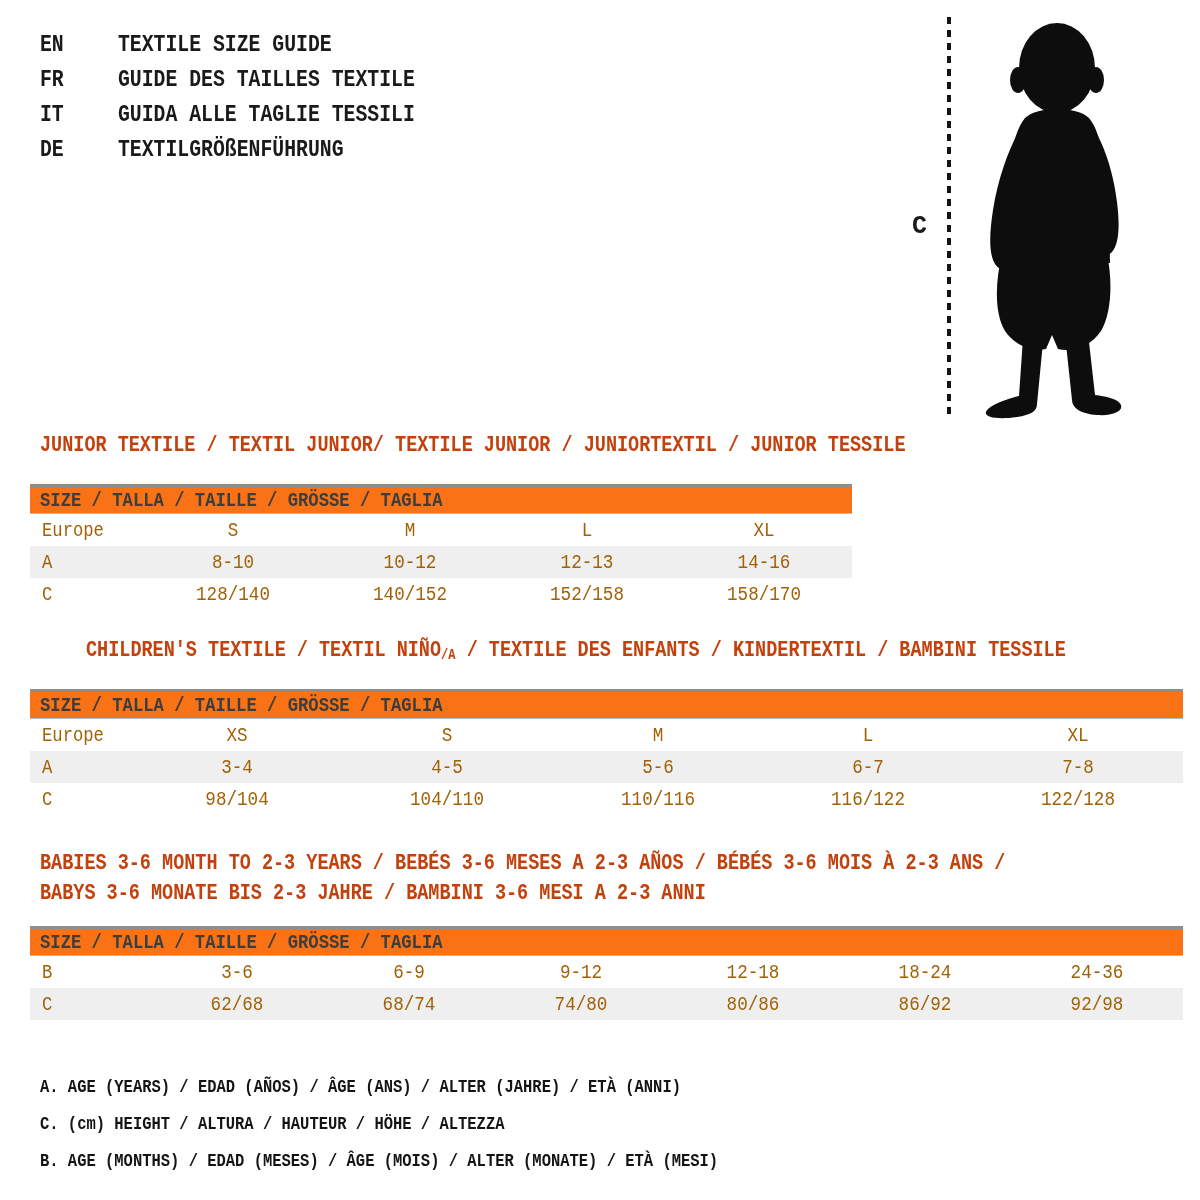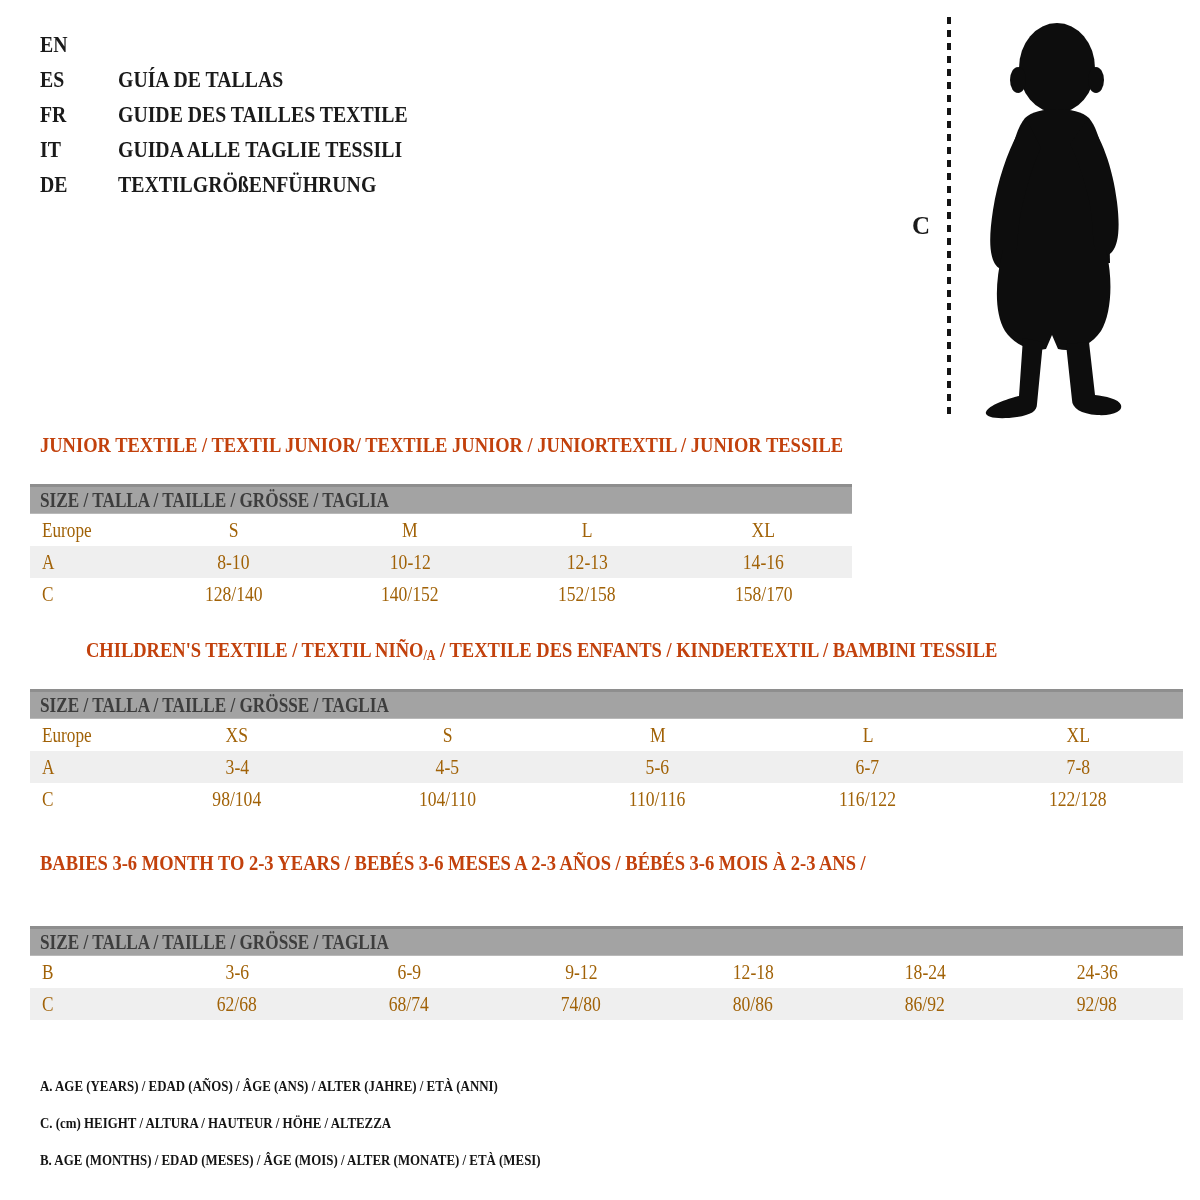--- a/index.html
+++ b/index.html
@@ -1,18 +1,18 @@
 <!DOCTYPE html>
 <html><head>
 <meta charset="utf-8">
 <style>
   html,body{margin:0;padding:0;background:#ffffff;}
   .page{
     position:relative;width:1200px;height:1200px;background:#ffffff;overflow:hidden;
-    font-family:Liberation Serif, serif;color:#1a1a1a;
+    font-family:Liberation Mono, monospace;color:#1a1a1a;
   }
   
   .cx{display:inline-block;transform:scaleX(0.86);transform-origin:0 50%;white-space:nowrap;}
   .cxc{display:inline-block;transform:scaleX(0.88);transform-origin:50% 50%;white-space:nowrap;}
 
   
   .langs{position:absolute;left:40px;top:27px;}
   .lang-row{display:flex;align-items:center;height:35px;}
   .lang-code{width:78px;font-weight:700;font-size:23px;}
   .lang-title{font-weight:700;font-size:23px;}
@@ -26,52 +26,49 @@
   .silhouette{position:absolute;left:973px;top:18px;}
 
   
   .sec-heading{position:absolute;left:40px;font-size:21.5px;font-weight:700;color:#c2410c;}
   .h-junior{top:433px;}
   .h-children{top:638px;margin-left:46px;}
   .h-babies1{top:851px;text-align:center;}
   .h-babies2{top:881px;}
   .subA{font-size:14px;position:relative;top:3px;font-weight:700;}
   .legend{position:absolute;left:40px;top:1068px;}
-  .legend-line{height:37px;display:flex;align-items:center;font-size:15px;font-weight:700;color:#141414;}
+  .legend-line{height:37px;display:flex;align-items:center;font-size:18px;font-weight:700;color:#141414;}
 
   
   .table{position:absolute;left:30px;}
   .t-junior{top:484px;width:822px;}
   .t-children{top:689px;width:1153px;}
   .t-babies{top:926px;width:1153px;}
   .size-bar{
-    height:26px;background:#a3a3a3;border-top:3px solid #8e8e8e;border-bottom:1px solid #b9b9b9;
+    height:26px;background:#f97316;border-top:3px solid #8e8e8e;border-bottom:1px solid #b9b9b9;
     display:flex;align-items:center;padding-left:10px;
     font-size:20px;font-weight:700;color:#3d3d3d;
   }
   .trow{display:flex;align-items:center;height:32px;font-size:20px;color:#a16207;}
   .trow.alt{background:#efefef;}
   .cell{flex:1;text-align:center;}
   .cell.label{flex:0 0 auto;box-sizing:border-box;text-align:left;padding-left:12px;}
   .t-junior .cell.label{width:115px;}
   .t-children .cell.label{width:102px;}
   .t-babies .cell.label{width:121px;}
 </style>
 </head>
 <body>
 
 <div class="page">
 
   <div class="langs">
     <div class="lang-row">
       <span class="lang-code"><span class="cx">EN</span></span>
-    </div>
-    <div class="lang-row">
-      <span class="lang-code"><span class="cx">ES</span></span>
-      <span class="lang-title"><span class="cx">GUÍA DE TALLAS</span></span>
+      <span class="lang-title"><span class="cx">TEXTILE SIZE GUIDE</span></span>
     </div>
     <div class="lang-row">
       <span class="lang-code"><span class="cx">FR</span></span>
       <span class="lang-title"><span class="cx">GUIDE DES TAILLES TEXTILE</span></span>
     </div>
     <div class="lang-row">
       <span class="lang-code"><span class="cx">IT</span></span>
       <span class="lang-title"><span class="cx">GUIDA ALLE TAGLIE TESSILI</span></span>
     </div>
     <div class="lang-row">
@@ -155,20 +152,23 @@
       <div class="cell"><span class="cxc">104/110</span></div>
       <div class="cell"><span class="cxc">110/116</span></div>
       <div class="cell"><span class="cxc">116/122</span></div>
       <div class="cell"><span class="cxc">122/128</span></div>
     </div>
   </div>
 
   <div class="sec-heading h-babies1">
     <span class="cx">BABIES 3-6 MONTH TO 2-3 YEARS / BEBÉS 3-6 MESES A 2-3 AÑOS / BÉBÉS 3-6 MOIS À 2-3 ANS /</span>
   </div>
+  <div class="sec-heading h-babies2">
+    <span class="cx">BABYS 3-6 MONATE BIS 2-3 JAHRE / BAMBINI 3-6 MESI A 2-3 ANNI</span>
+  </div>
   <div class="table t-babies">
     <div class="size-bar">
       <span class="cx">SIZE / TALLA / TAILLE / GRÖSSE / TAGLIA</span>
     </div>
     <div class="trow">
       <div class="cell label"><span class="cx">B</span></div>
       <div class="cell"><span class="cxc">3-6</span></div>
       <div class="cell"><span class="cxc">6-9</span></div>
       <div class="cell"><span class="cxc">9-12</span></div>
       <div class="cell"><span class="cxc">12-18</span></div>

